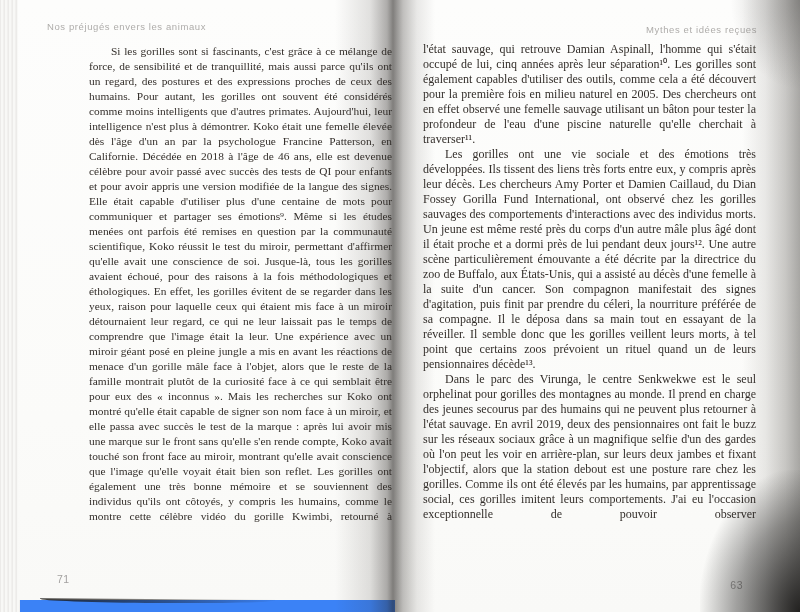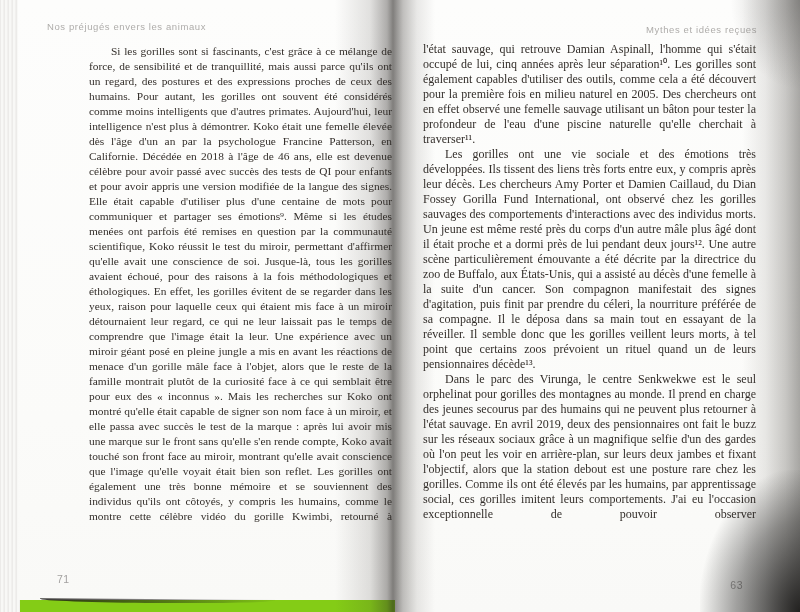--- a/index.html
+++ b/index.html
@@ -1,18 +1,18 @@
 <!DOCTYPE html>
 <html lang="fr"><head>
 <meta charset="utf-8">
 <style>
   html,body{margin:0;padding:0;background:#e8e8e6;}
   .stage{
     position:relative;width:800px;height:612px;overflow:hidden;
-    background:#84cc16;
+    background:#3b82f6;
     font-family:"Liberation Serif", serif;
   }
   
   .edge-stack{
     position:absolute;left:0;top:0;width:20px;height:612px;
     background:repeating-linear-gradient(90deg,#ecebe9 0 1px,#f8f8f6 1px 3px,#f1f0ee 3px 4px);
   }
   .page{position:absolute;top:0;background:linear-gradient(180deg,#fdfdfc 0%,#fbfbf9 70%,#f9f9f7 100%);}
   .page.left{left:18px;width:377px;height:600px;}
   .page.right{left:395px;width:405px;height:612px;}

